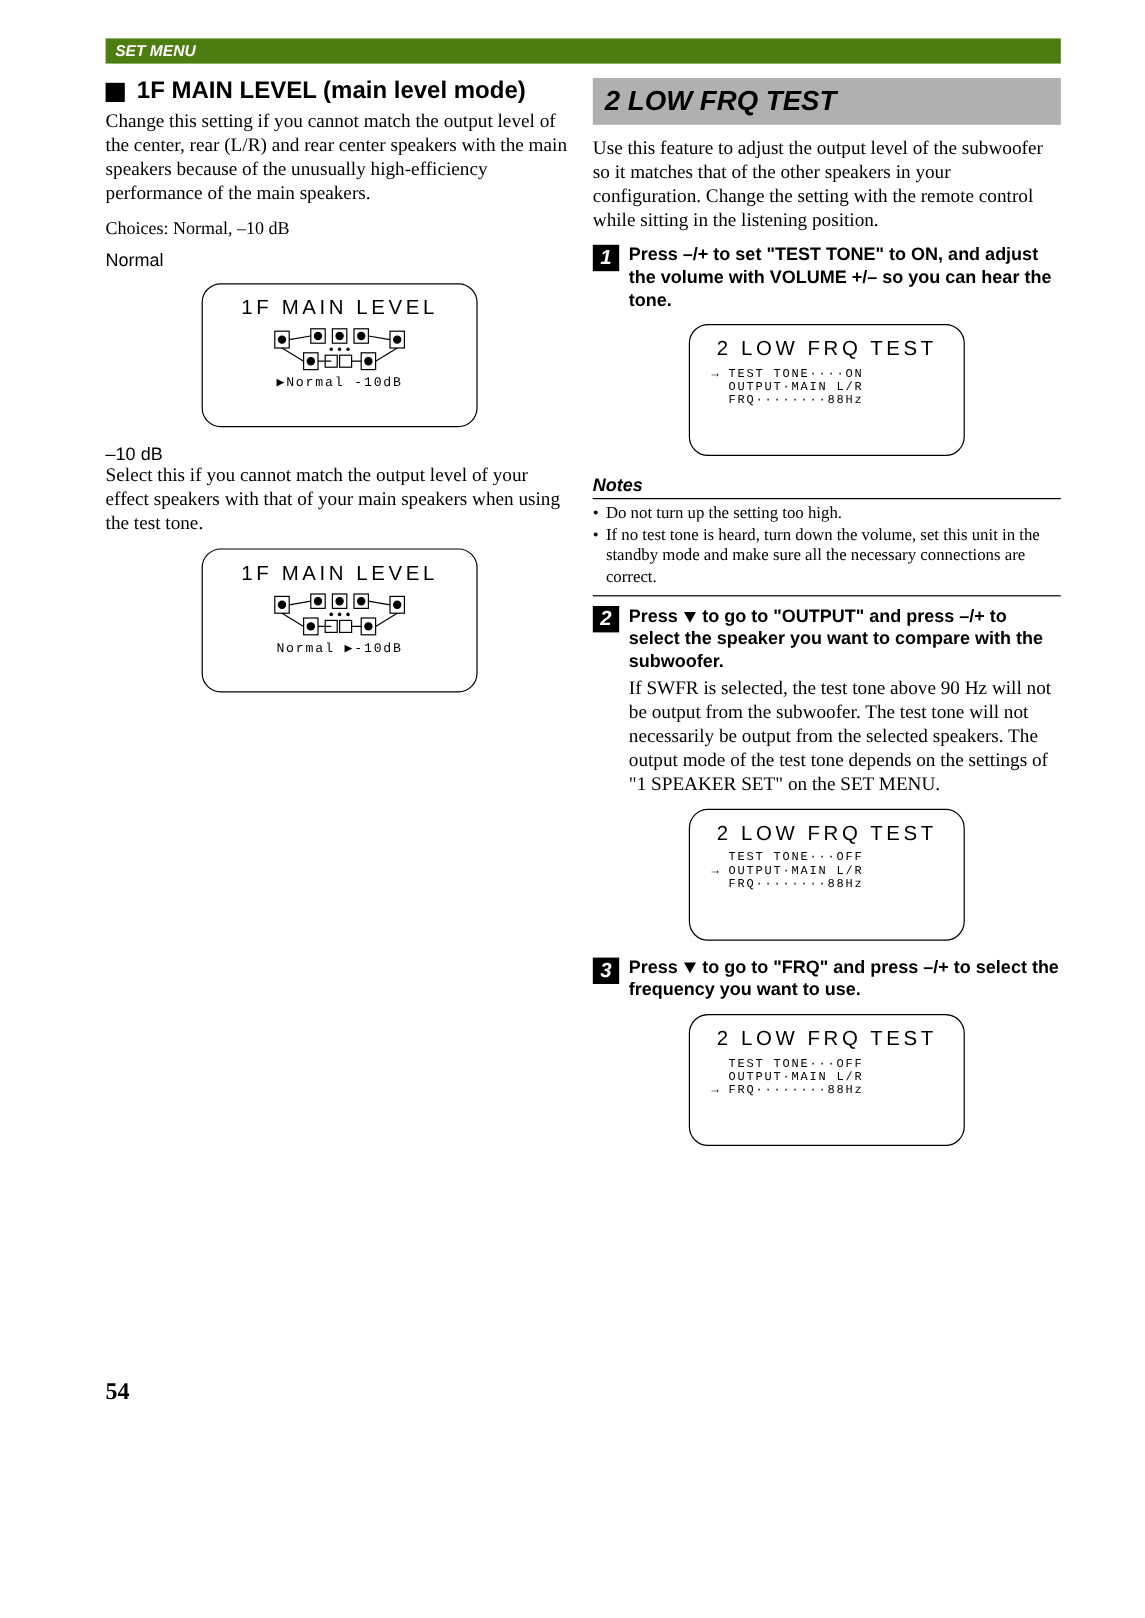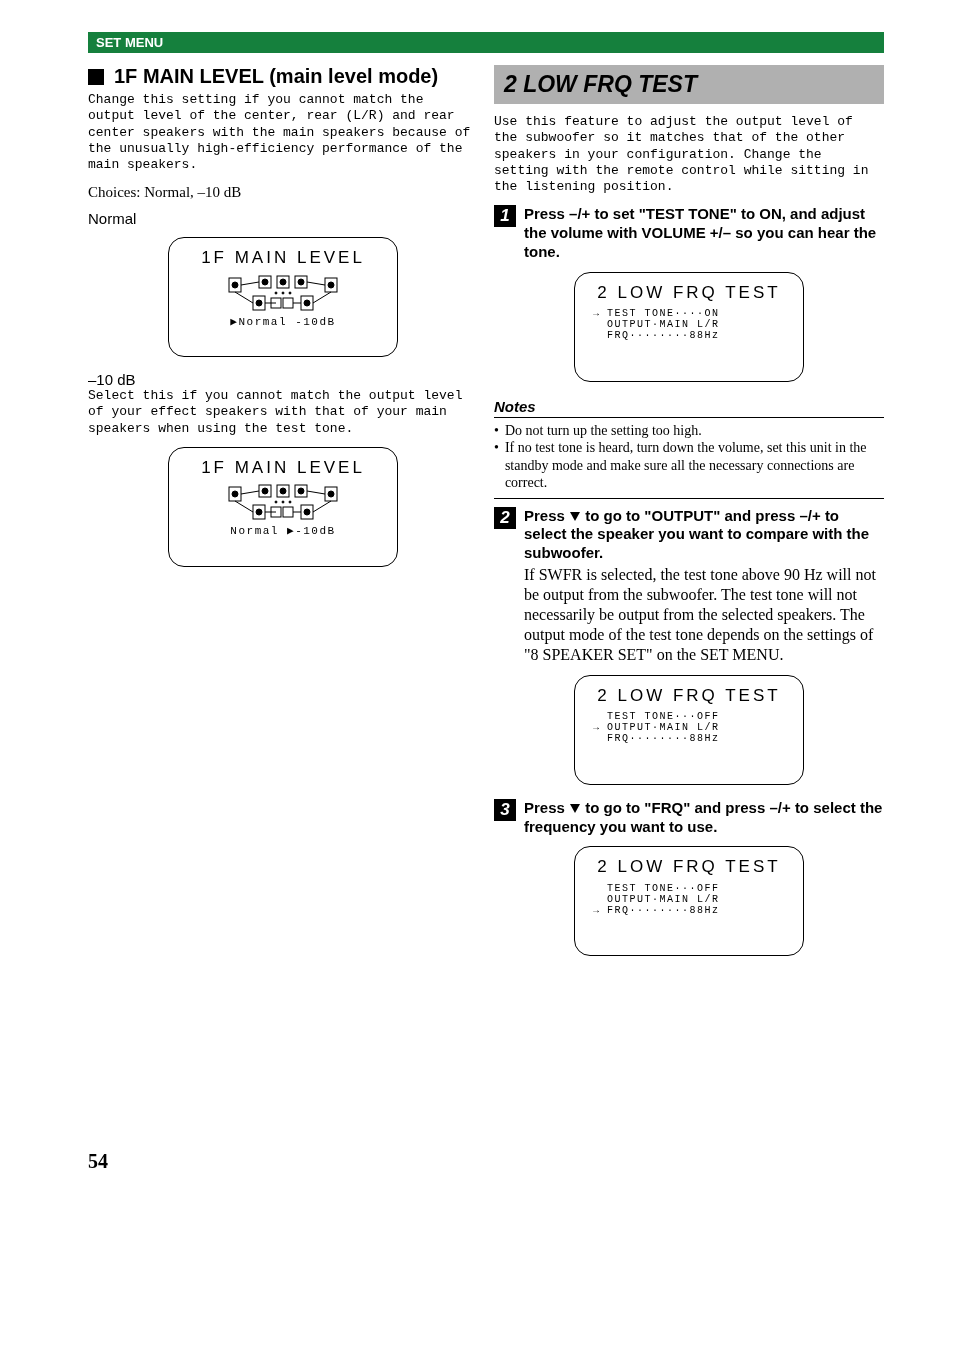--- a/index.html
+++ b/index.html
@@ -9,24 +9,25 @@
     font-family: "Times New Roman", Times, serif;
     color: #000;
     width: 954px;
   }
   .page {
     width: 954px;
     padding: 32px 70px 20px 88px;
     box-sizing: border-box;
   }
   .top-bar {
-    background: #15803d;
+    background: #4d7c0f;
     color: #fff;
     font-family: Arial, Helvetica, sans-serif;
     font-weight: bold;
+    font-style: italic;
     font-size: 13px;
     padding: 3px 8px;
     margin-bottom: 8px;
   }
   .columns {
     display: flex;
     gap: 16px;
   }
   .col {
     flex: 1;
@@ -45,24 +46,23 @@
     height: 16px;
     background: #000;
     flex: 0 0 auto;
     margin-top: 4px;
   }
   .sec-heading .txt {
     font-size: 20px;
     line-height: 1.15;
   }
   p.body {
-    font-size: 13px;
+    font-size: 16px;
     line-height: 1.25;
     margin: 4px 0 10px 0;
-    font-family: Liberation Mono, monospace;
   }
   p.small-body {
     font-size: 15px;
     line-height: 1.25;
     margin: 2px 0 8px 0;
   }
   .label-bold {
     font-family: Arial, Helvetica, sans-serif;
     font-weight: normal;
     font-size: 15px;
@@ -312,21 +312,21 @@
             <span>If no test tone is heard, turn down the volume, set this unit in the standby mode and make sure all the necessary connections are correct.</span>
           </div>
       </div>
 
       <div class="step">
         <div class="num">2</div>
         <div class="instr">
           <span>Press </span><span class="tri" style="border-top:9px solid #000;border-left:5px solid transparent;border-right:5px solid transparent;border-bottom:none"></span><span> to go to "OUTPUT" and press –/+ to select the speaker you want to compare with the subwoofer.</span>
         </div>
       </div>
-      <p class="step-body">If SWFR is selected, the test tone above 90 Hz will not be output from the subwoofer. The test tone will not necessarily be output from the selected speakers. The output mode of the test tone depends on the settings of "8 SPEAKER SET" on the SET MENU.</p>
+      <p class="step-body">If SWFR is selected, the test tone above 90 Hz will not be output from the subwoofer. The test tone will not necessarily be output from the selected speakers. The output mode of the test tone depends on the settings of "1 SPEAKER SET" on the SET MENU.</p>
 
       <div class="lcd-box" style="height:110px">
         <div class="lcd-title">2 LOW FRQ TEST</div>
         <div class="lcd-small"><span>TEST TONE···OFF</span></div>
         <div class="lcd-small"><span class="cursor">→</span><span>OUTPUT·MAIN L/R</span></div>
         <div class="lcd-small"><span>FRQ········88Hz</span></div>
       </div>
 
       <div class="step">
         <div class="num">3</div>

